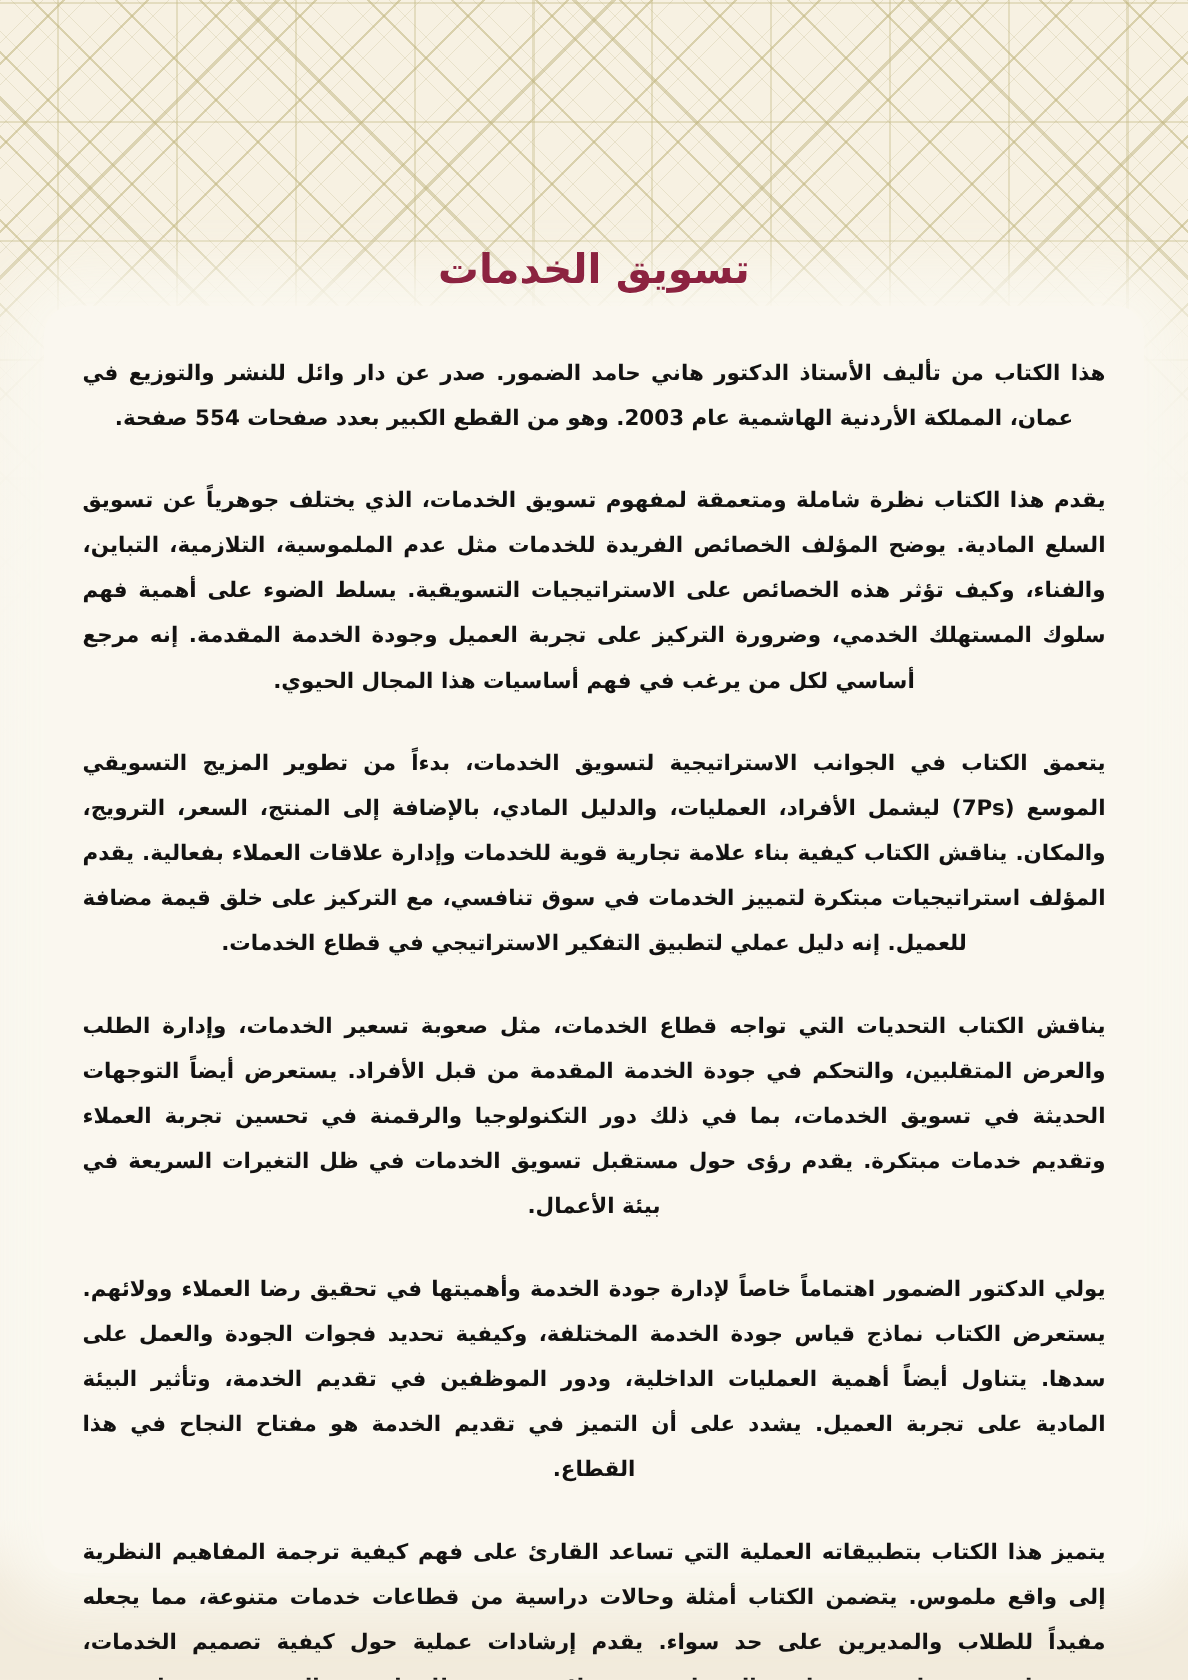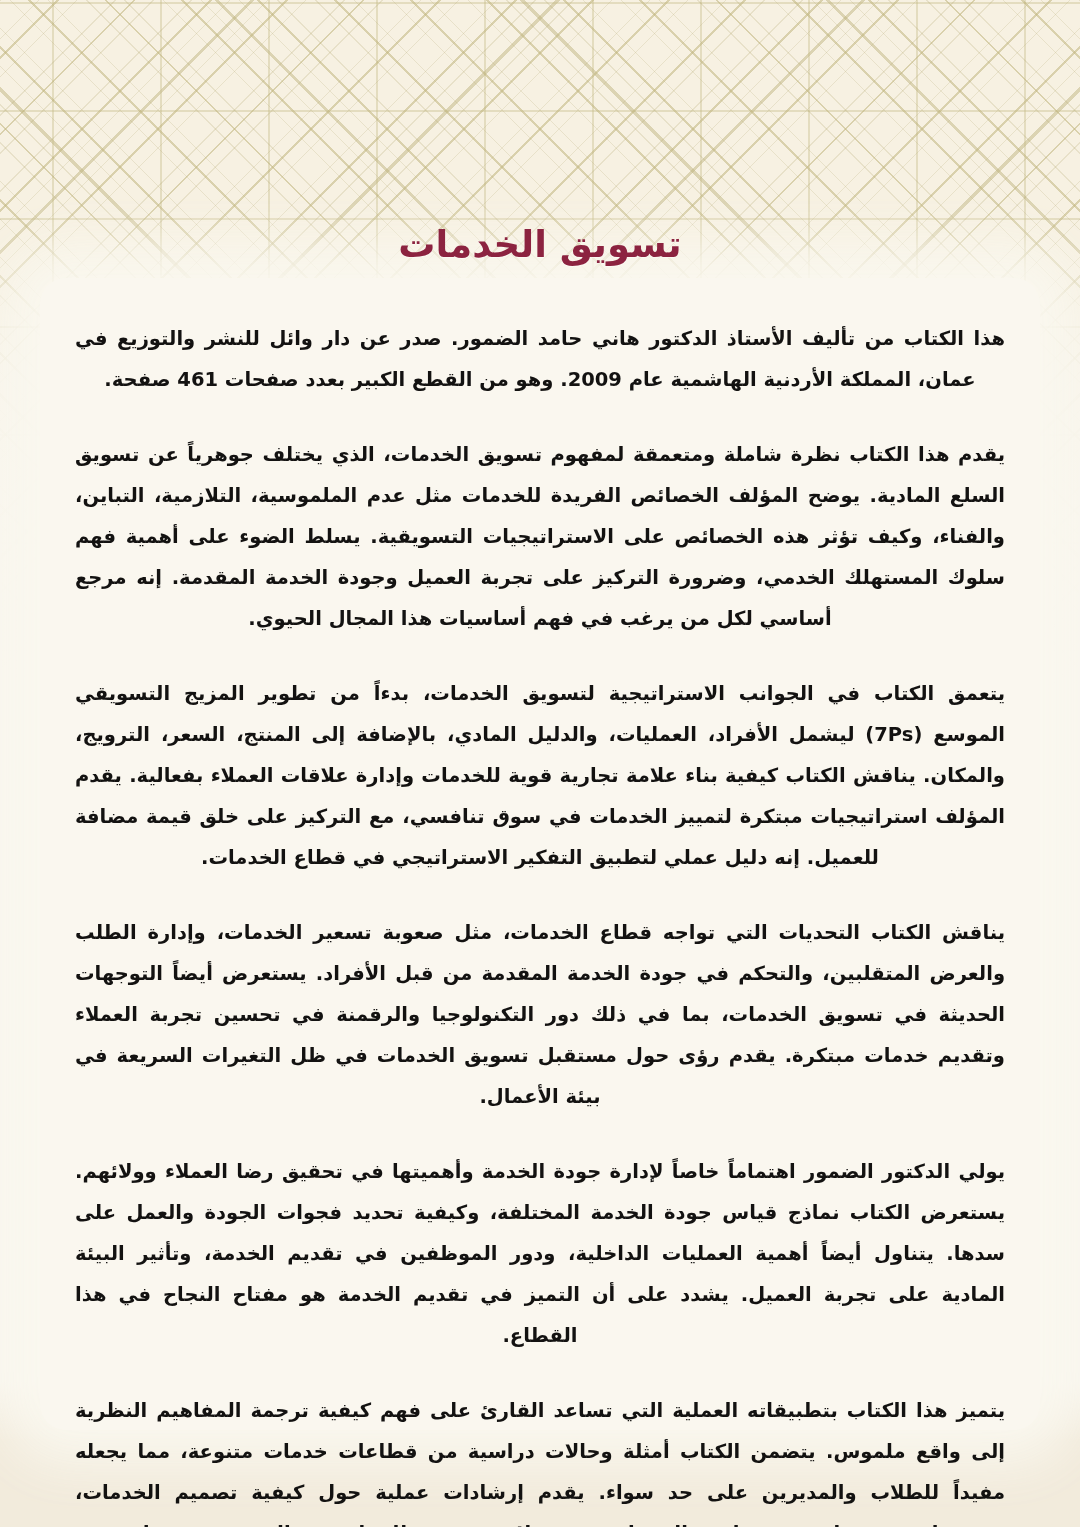--- a/index.html
+++ b/index.html
@@ -186,21 +186,21 @@
 
   <div class="pattern-band"></div>
   <div class="pattern-overlay"></div>
   <div class="pattern-fade"></div>
 
   <div class="content-card"></div>
 
   <h1 class="title">تسويق الخدمات</h1>
 
   <div class="body-copy">
-    <p>هذا الكتاب من تأليف الأستاذ الدكتور هاني حامد الضمور. صدر عن دار وائل للنشر والتوزيع في عمان، المملكة الأردنية الهاشمية عام 2009. وهو من القطع الكبير بعدد صفحات 461 صفحة.</p>
+    <p>هذا الكتاب من تأليف الأستاذ الدكتور هاني حامد الضمور. صدر عن دار وائل للنشر والتوزيع في عمان، المملكة الأردنية الهاشمية عام 2003. وهو من القطع الكبير بعدد صفحات 554 صفحة.</p>
     <p>يقدم هذا الكتاب نظرة شاملة ومتعمقة لمفهوم تسويق الخدمات، الذي يختلف جوهرياً عن تسويق السلع المادية. يوضح المؤلف الخصائص الفريدة للخدمات مثل عدم الملموسية، التلازمية، التباين، والفناء، وكيف تؤثر هذه الخصائص على الاستراتيجيات التسويقية. يسلط الضوء على أهمية فهم سلوك المستهلك الخدمي، وضرورة التركيز على تجربة العميل وجودة الخدمة المقدمة. إنه مرجع أساسي لكل من يرغب في فهم أساسيات هذا المجال الحيوي.</p>
     <p>يتعمق الكتاب في الجوانب الاستراتيجية لتسويق الخدمات، بدءاً من تطوير المزيج التسويقي الموسع (7Ps) ليشمل الأفراد، العمليات، والدليل المادي، بالإضافة إلى المنتج، السعر، الترويج، والمكان. يناقش الكتاب كيفية بناء علامة تجارية قوية للخدمات وإدارة علاقات العملاء بفعالية. يقدم المؤلف استراتيجيات مبتكرة لتمييز الخدمات في سوق تنافسي، مع التركيز على خلق قيمة مضافة للعميل. إنه دليل عملي لتطبيق التفكير الاستراتيجي في قطاع الخدمات.</p>
     <p>يناقش الكتاب التحديات التي تواجه قطاع الخدمات، مثل صعوبة تسعير الخدمات، وإدارة الطلب والعرض المتقلبين، والتحكم في جودة الخدمة المقدمة من قبل الأفراد. يستعرض أيضاً التوجهات الحديثة في تسويق الخدمات، بما في ذلك دور التكنولوجيا والرقمنة في تحسين تجربة العملاء وتقديم خدمات مبتكرة. يقدم رؤى حول مستقبل تسويق الخدمات في ظل التغيرات السريعة في بيئة الأعمال.</p>
     <p>يولي الدكتور الضمور اهتماماً خاصاً لإدارة جودة الخدمة وأهميتها في تحقيق رضا العملاء وولائهم. يستعرض الكتاب نماذج قياس جودة الخدمة المختلفة، وكيفية تحديد فجوات الجودة والعمل على سدها. يتناول أيضاً أهمية العمليات الداخلية، ودور الموظفين في تقديم الخدمة، وتأثير البيئة المادية على تجربة العميل. يشدد على أن التميز في تقديم الخدمة هو مفتاح النجاح في هذا القطاع.</p>
     <p>يتميز هذا الكتاب بتطبيقاته العملية التي تساعد القارئ على فهم كيفية ترجمة المفاهيم النظرية إلى واقع ملموس. يتضمن الكتاب أمثلة وحالات دراسية من قطاعات خدمات متنوعة، مما يجعله مفيداً للطلاب والمديرين على حد سواء. يقدم إرشادات عملية حول كيفية تصميم الخدمات، ترويجها، تسعيرها، وتوزيعها بفعالية. إنه مصدر لا غنى عنه للممارسين الذين يسعون لتحسين أدائهم التسويقي في مجال الخدمات.</p>
   </div>
 
 </div>
 
 </body></html>

